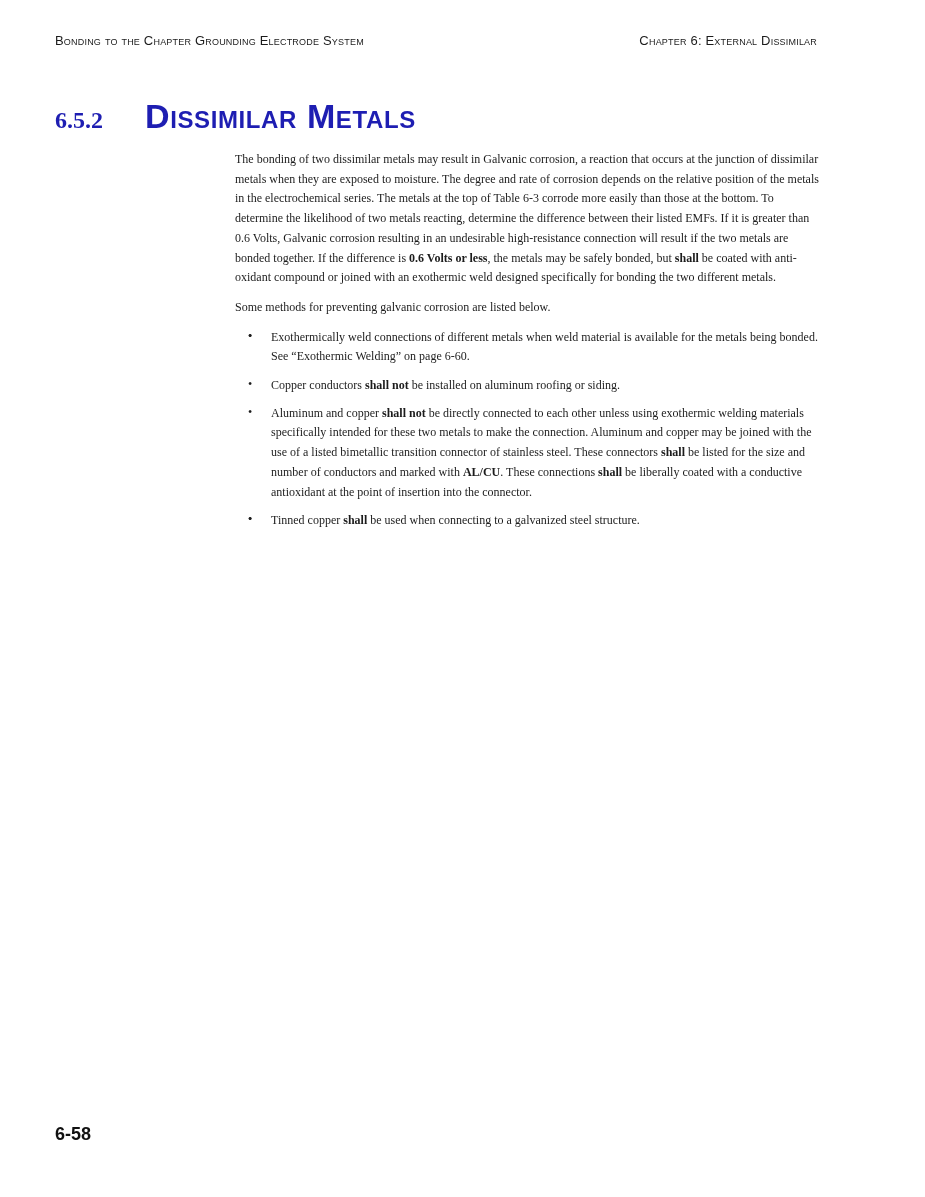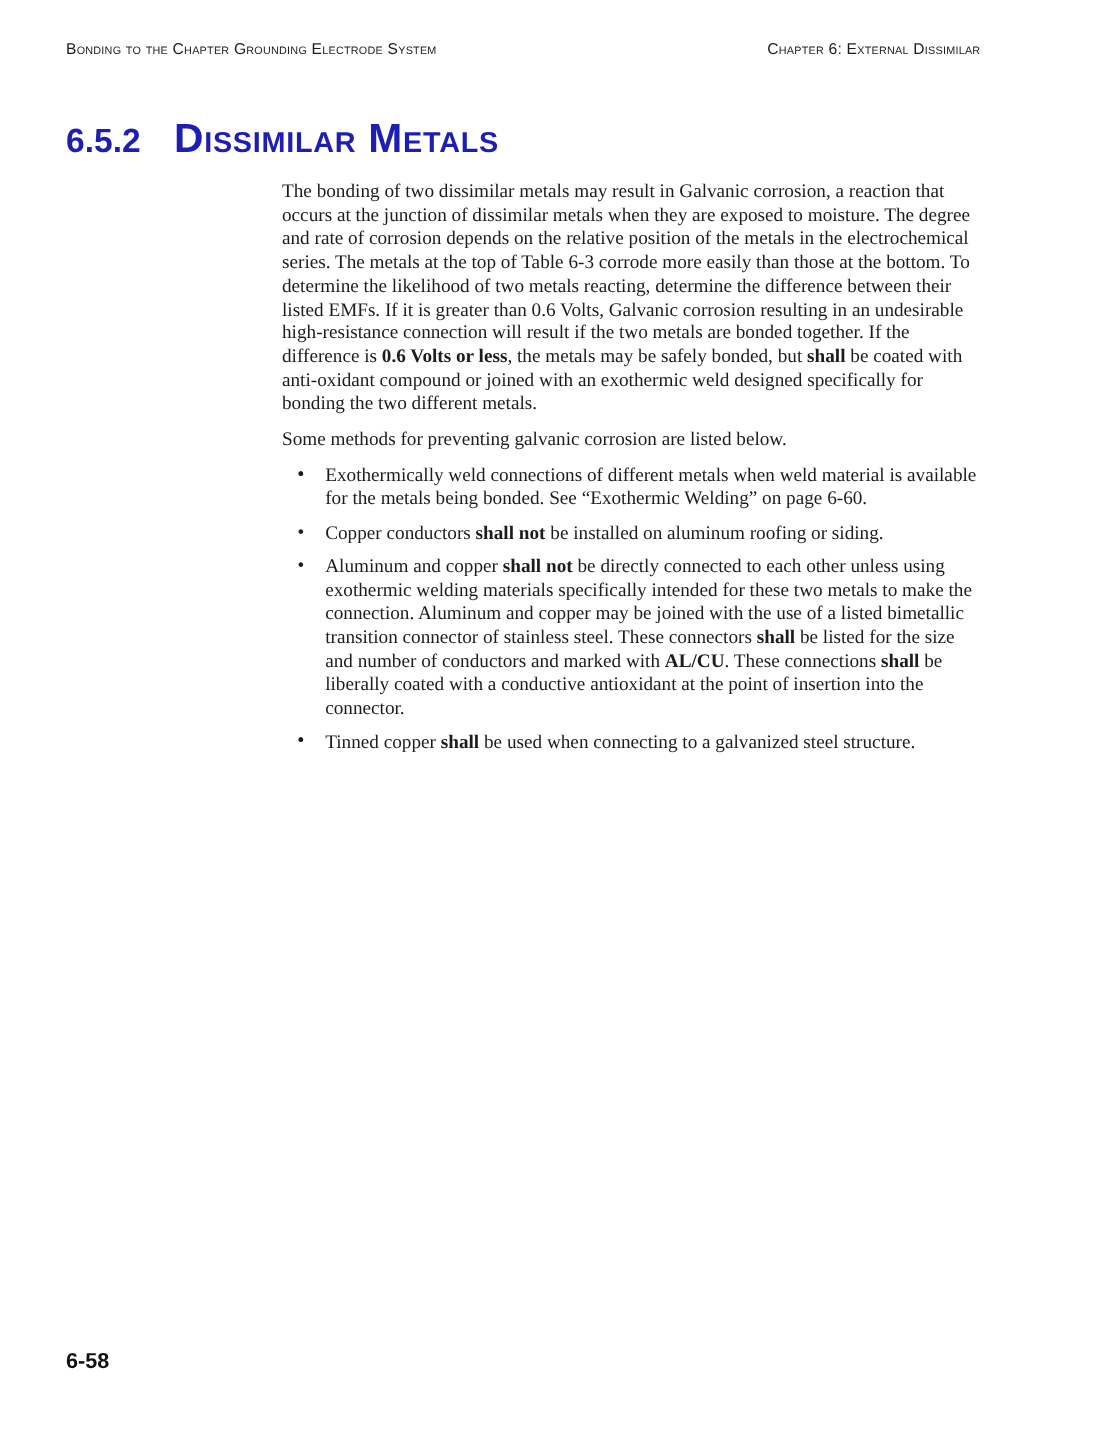--- a/index.html
+++ b/index.html
@@ -29,35 +29,36 @@
     position: absolute;
     top: 97px;
     left: 55px;
     display: flex;
     align-items: baseline;
     font-family: "Liberation Sans", sans-serif;
     font-weight: bold;
     color: #1e1eb2;
   }
   .section-number {
-    font-size: 28px;
+    font-size: 24px;
     width: 90px;
     flex: 0 0 90px;
+    font-family: Liberation Serif, serif;
   }
   .section-title {
     font-size: 34px;
     font-variant: small-caps;
     letter-spacing: 0.6px;
   }
   .content {
     position: absolute;
     left: 235px;
     top: 150px;
     width: 584px;
-    font-size: 16px;
+    font-size: 12px;
     line-height: 19.7px;
     text-align: left;
   }
   .content p { margin: 0 0 10px 0; }
   .b { font-weight: bold; }
   ul.methods {
     list-style: none;
     margin: 4px 0 0 0;
     padding: 0;
   }

